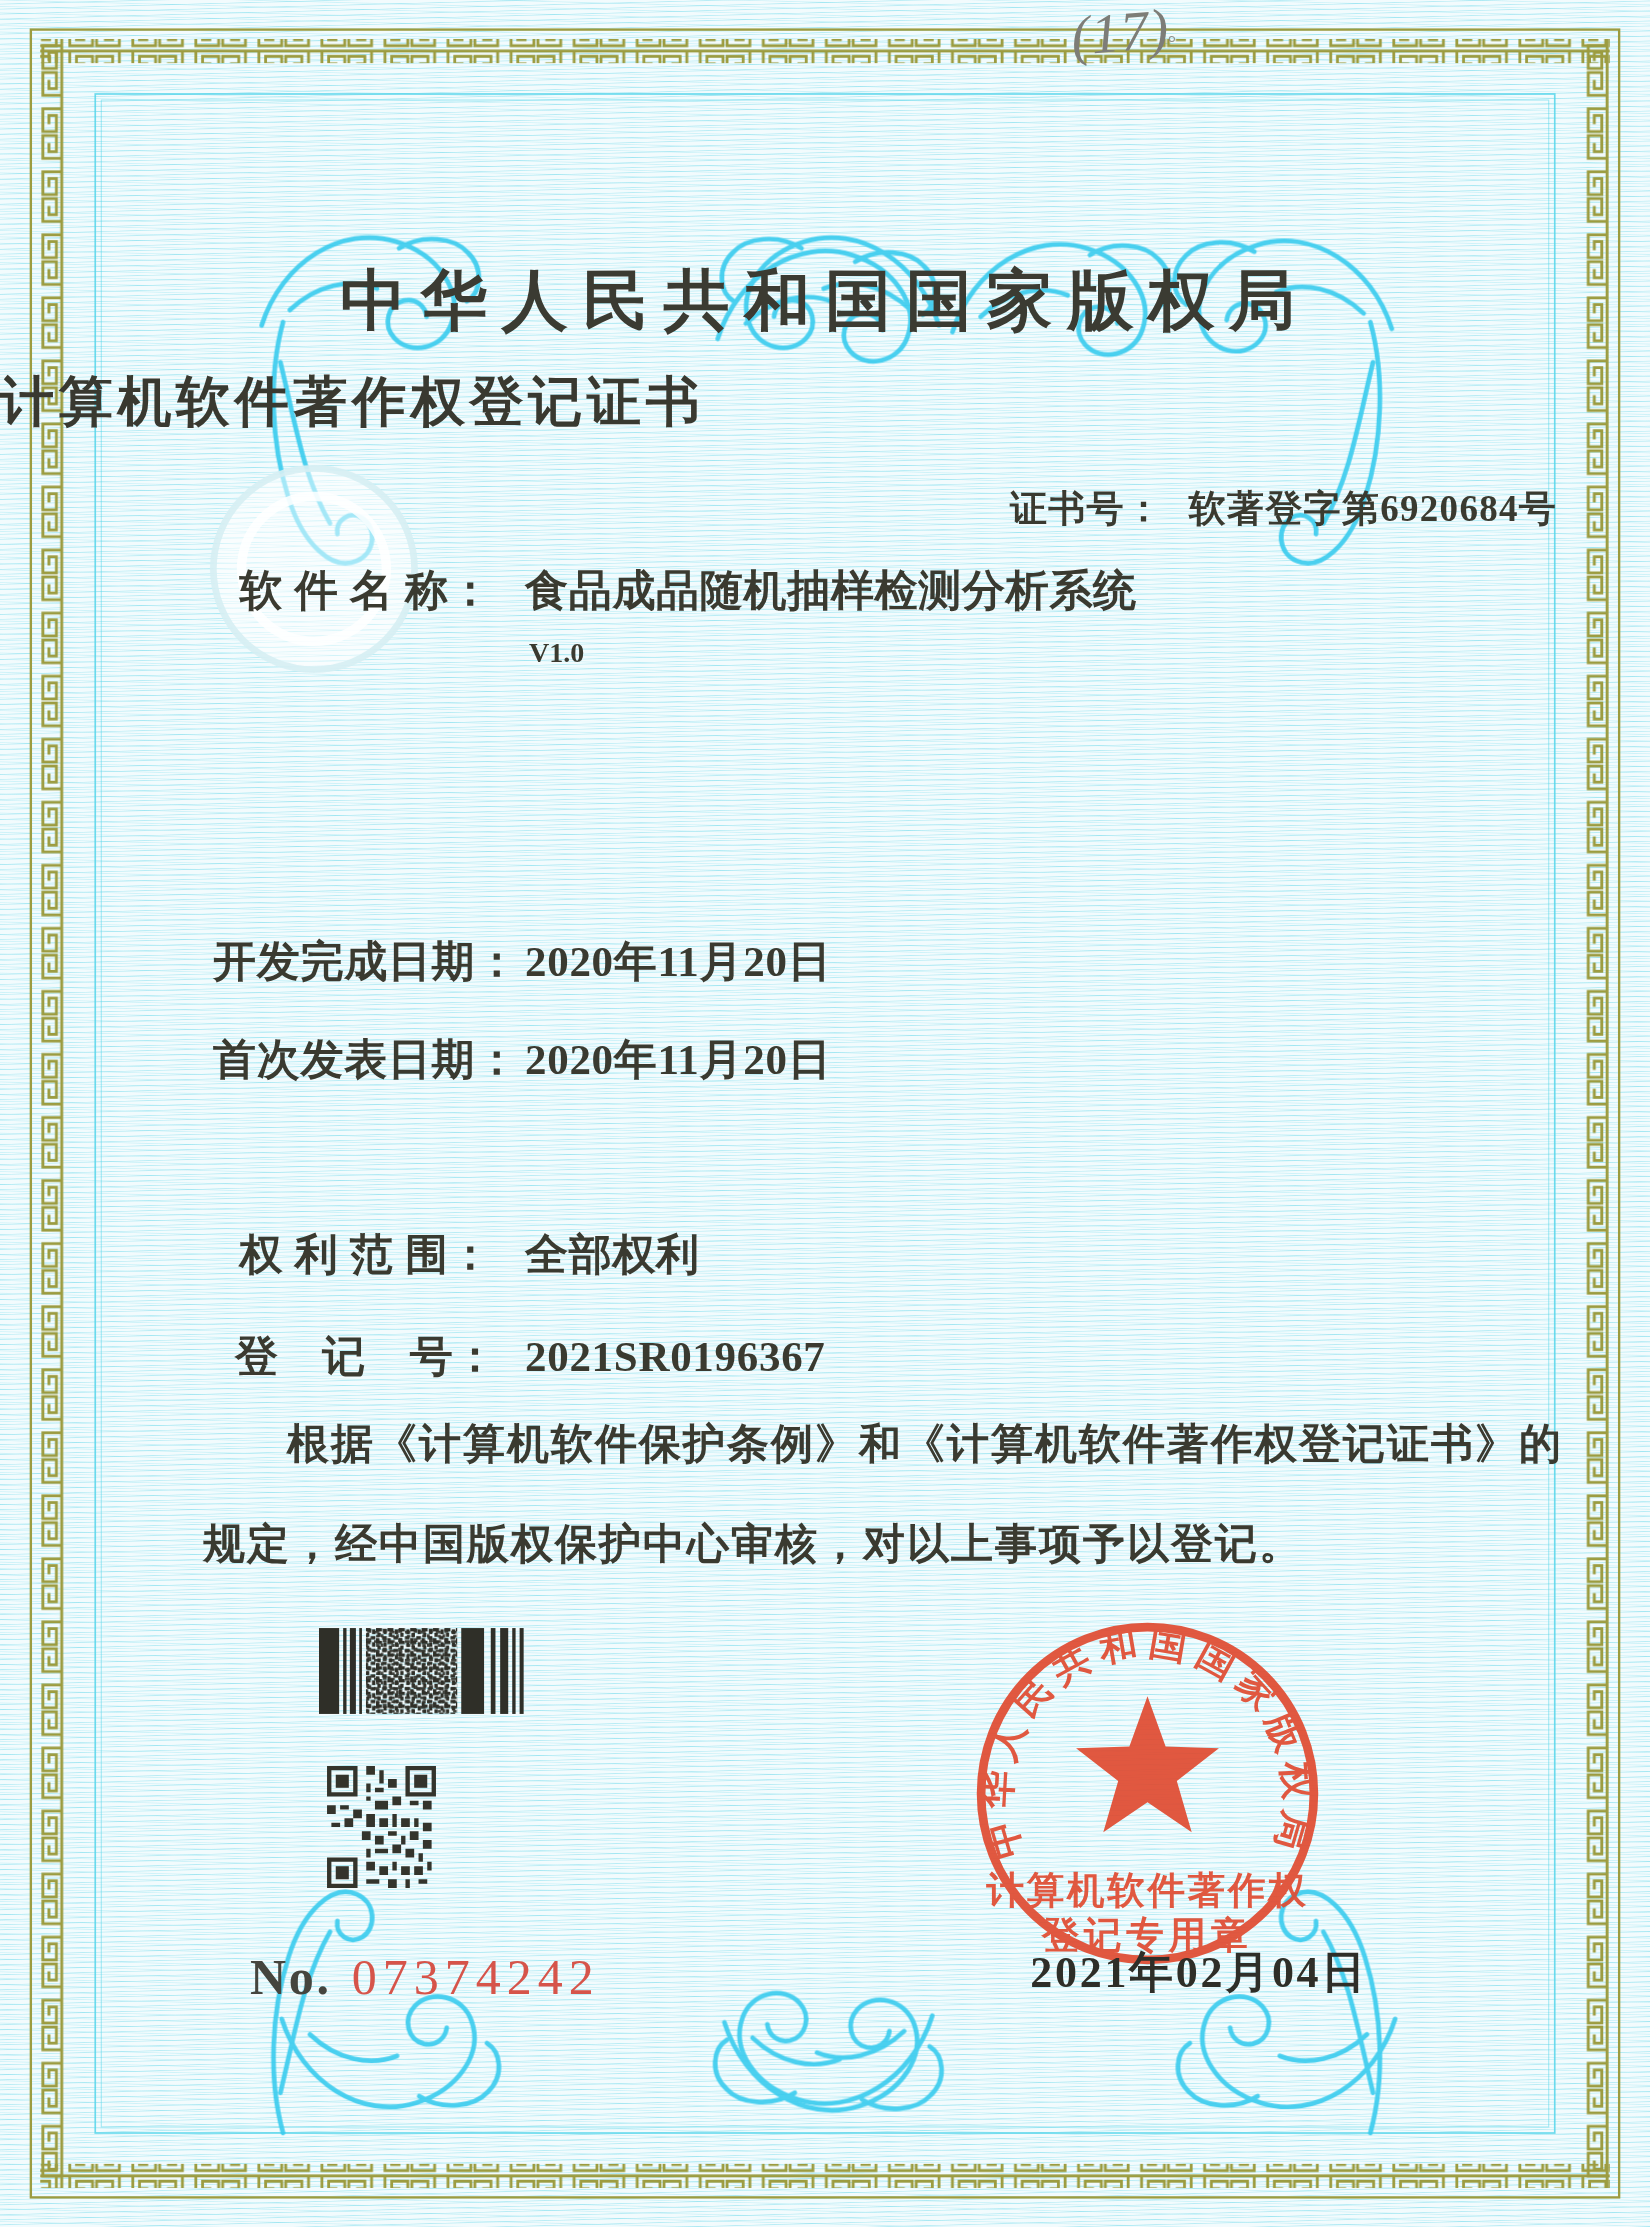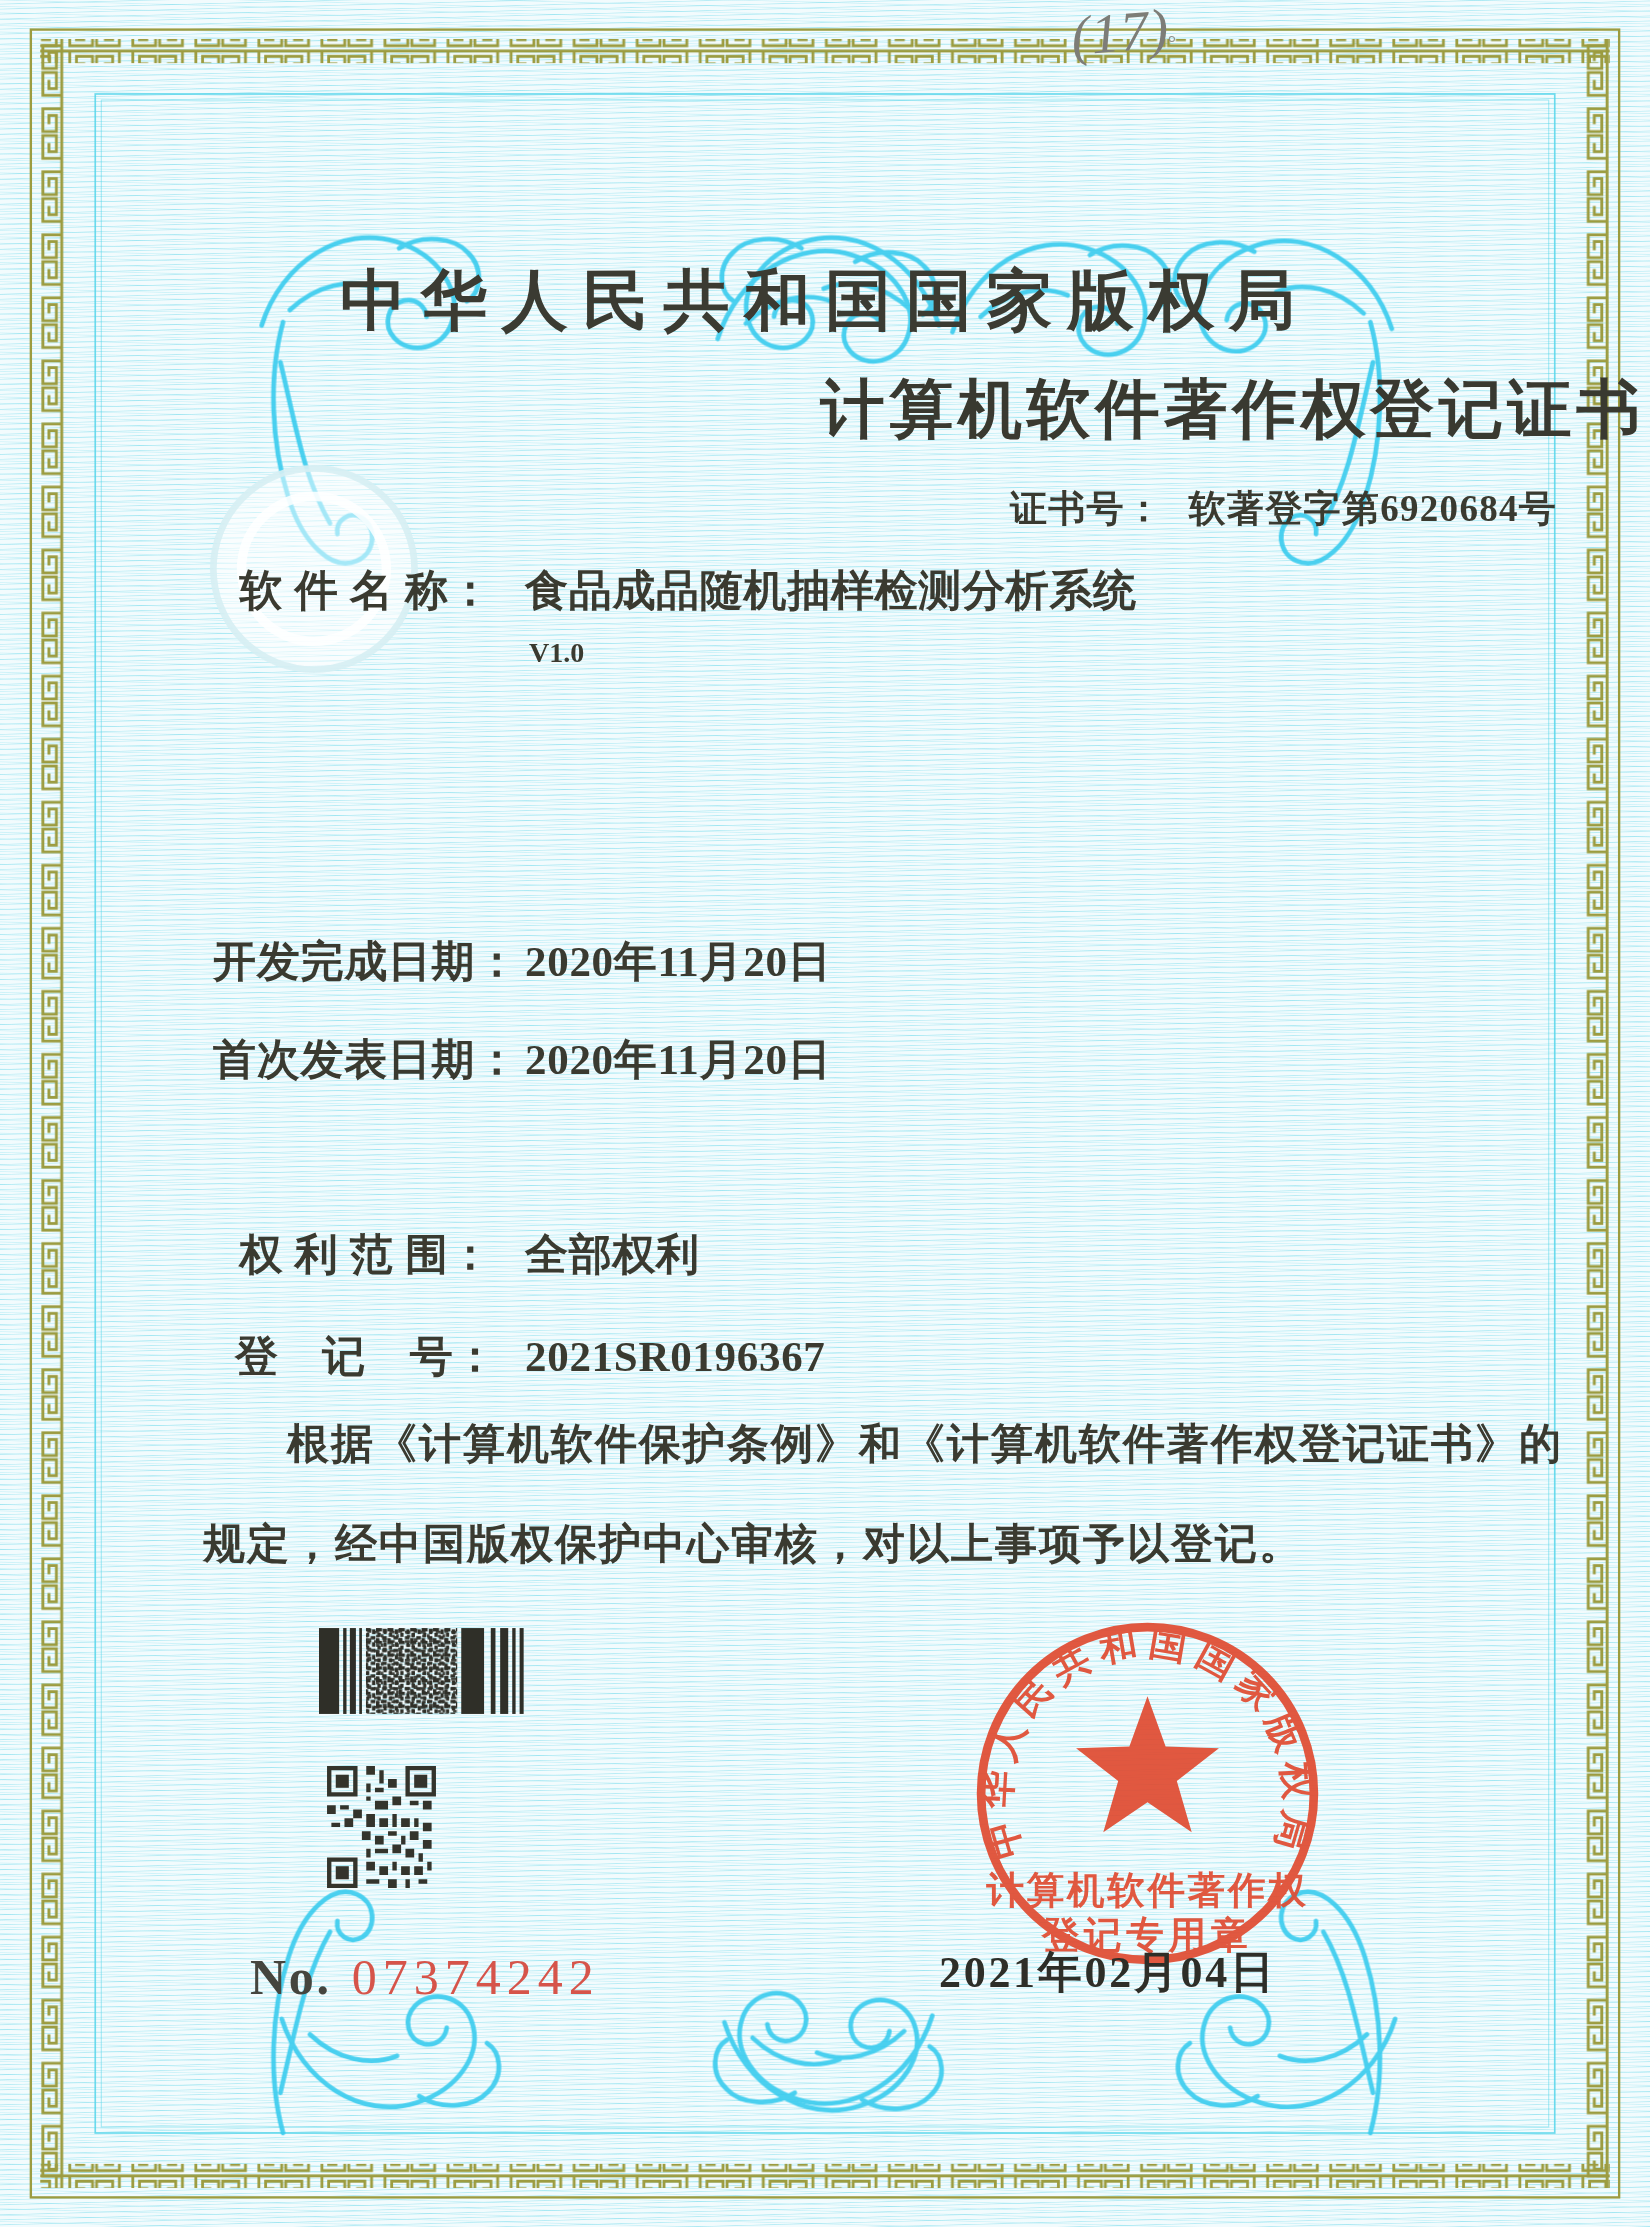--- a/index.html
+++ b/index.html
@@ -18,35 +18,35 @@
     font-family:"Liberation Serif","DejaVu Serif",serif;
     color:#3a3a30;
   }
   .bg{position:absolute;inset:0;z-index:1;}
   .txt{position:absolute;z-index:5;white-space:nowrap;}
   .handwriting{left:1071px;top:0px;font-size:56px;color:#7d7d78;
     transform:rotate(-5deg);font-style:italic;letter-spacing:1.3px;z-index:6;}
   .hand-dot{left:1166px;top:10.7px;font-size:28px;color:#8d8d88;z-index:6;}
   .title-authority{left:0;top:256px;width:1650px;text-align:center;
     font-size:66px;font-weight:700;letter-spacing:14.8px;color:#3b3b32;}
-  .title-cert{left:0;top:366px;width:1645px;text-align:right;
-    font-size:64px;font-weight:800;letter-spacing:4.7px;color:#393930;}
+  .title-cert{left:0;top:366px;width:1645px;text-align:left;
+    font-size:54px;font-weight:800;letter-spacing:4.7px;color:#393930;}
   .certno{left:1010px;top:484px;font-size:37px;font-weight:700;letter-spacing:1.3px;}
   .certno .val{margin-left:25.5px;}
   .frow{left:207px;font-size:43px;font-weight:700;letter-spacing:0.7px;}
   .flabel{display:inline-block;min-width:318px;text-align:center;}
   .fvalue{display:inline-block;}
   .v2{left:529px;top:637px;font-size:28px;font-weight:700;}
   .para{font-size:42px;font-weight:700;letter-spacing:2px;}
   .p1{left:287px;top:1416px;}
   .p2{left:203px;top:1516px;}
   .serial{left:250px;top:1948px;font-size:50px;}
   .serial .no{color:#45453e;letter-spacing:2.7px;font-weight:700;}
   .serial .num{color:#d6544a;letter-spacing:6px;margin-left:20px;font-weight:400;}
-  .issue-date{left:939px;top:1943px;width:429px;text-align:left;
+  .issue-date{left:939px;top:1943px;width:429px;text-align:right;
     font-size:44px;font-weight:700;letter-spacing:2.7px;color:#2e2e28;z-index:7;}
   .seal-svg{position:absolute;left:963px;top:1609px;z-index:6;}
   .barcode-svg{position:absolute;left:319px;top:1628px;z-index:5;}
   .qr-svg{position:absolute;left:327px;top:1766px;z-index:5;}
 </style>
 </head>
 <body>
 
 <div class="page">
 

